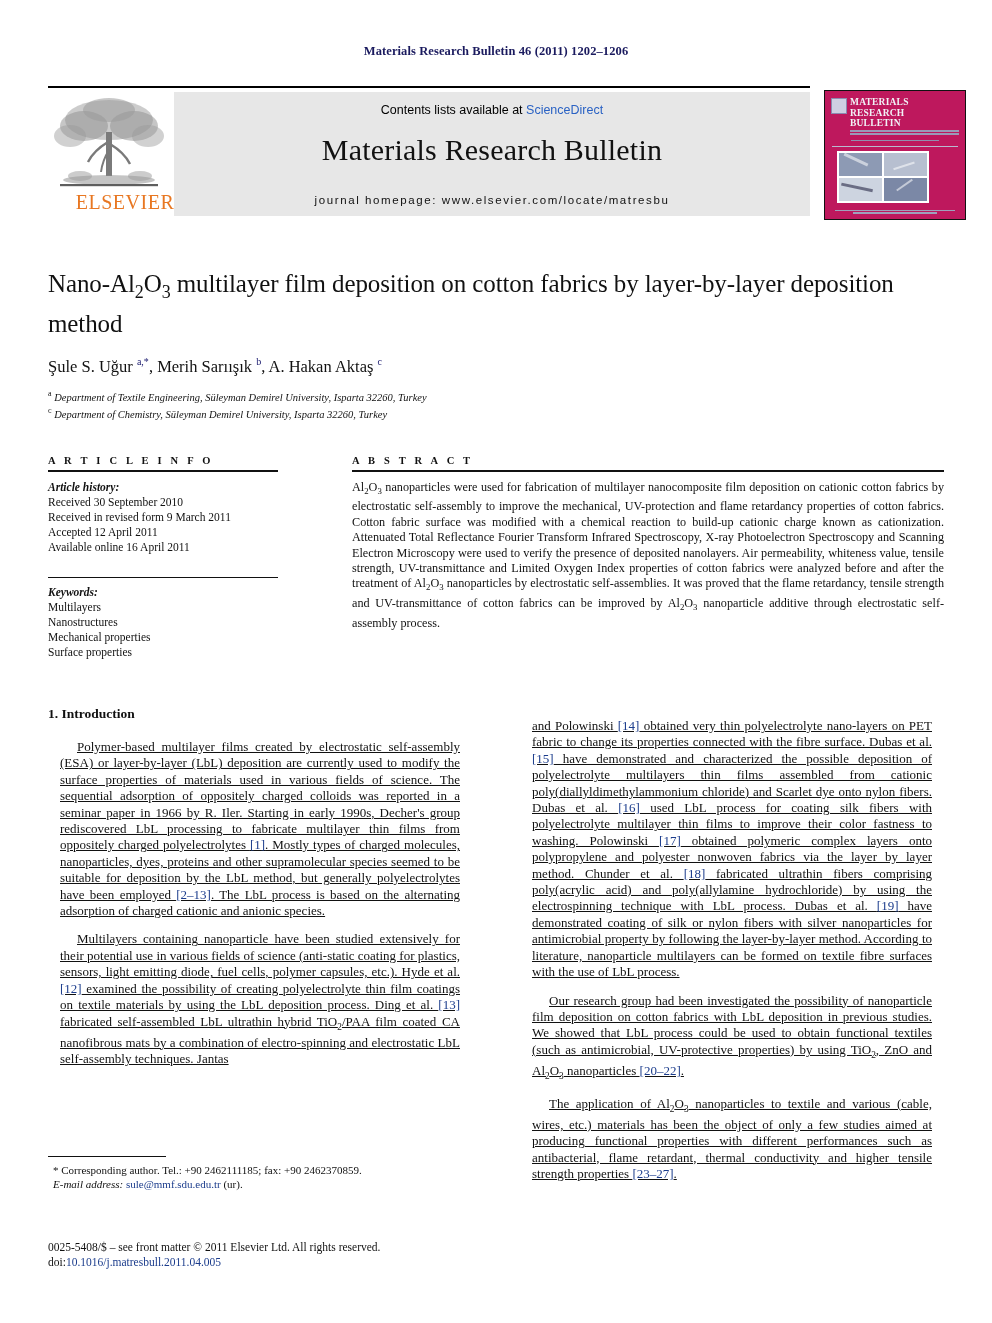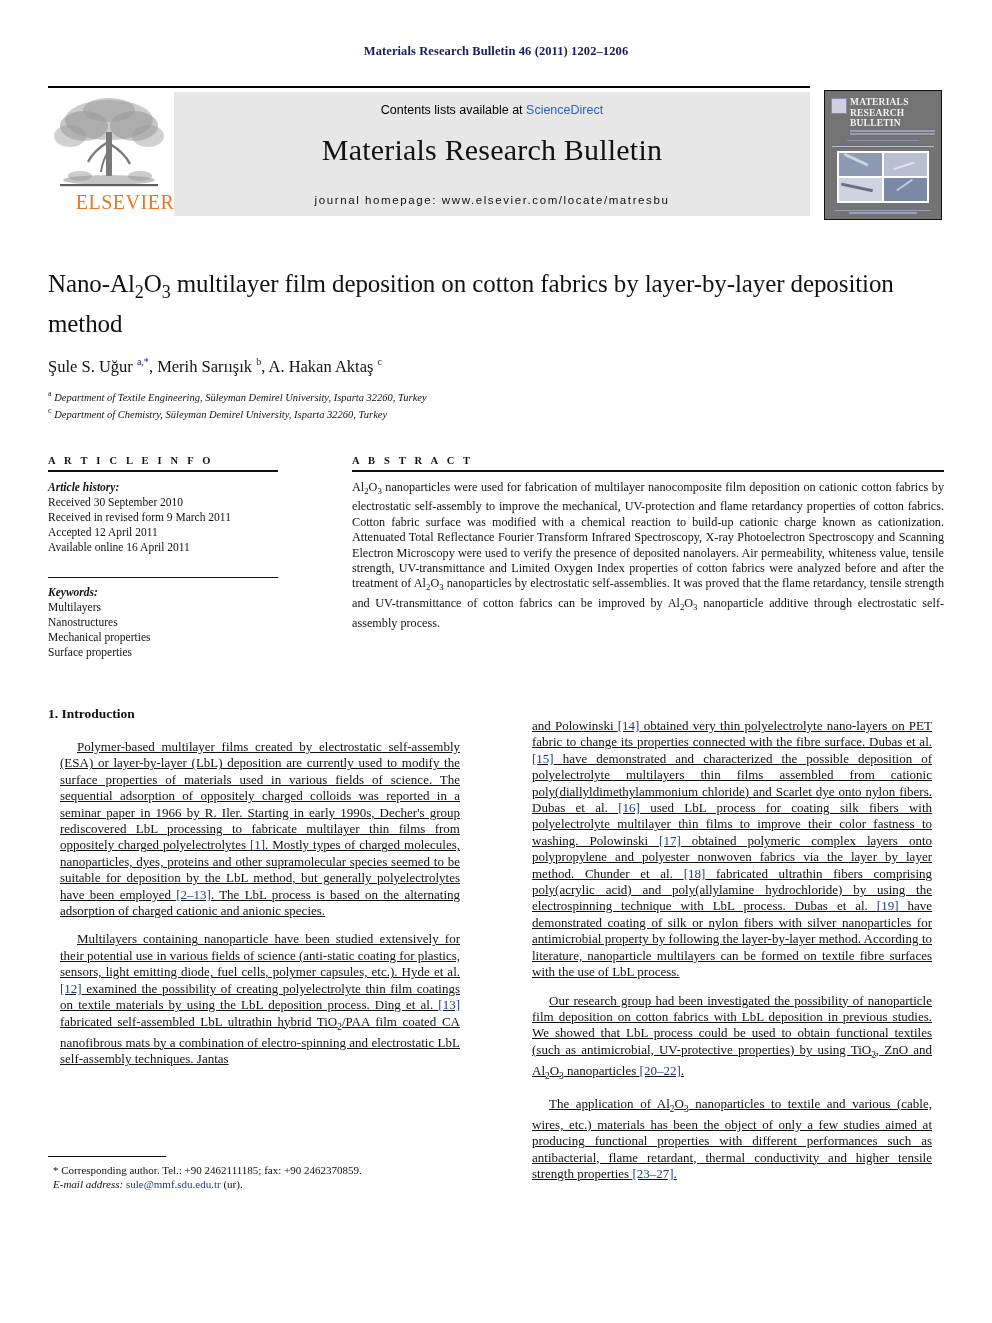--- a/index.html
+++ b/index.html
@@ -105,23 +105,23 @@
     bottom: 10px;
     font-family: "Liberation Sans", sans-serif;
     font-size: 11.5px;
     letter-spacing: 1.6px;
     color: #111;
   }
   .cover {
     position: absolute;
     left: 776px;
     top: 4px;
-    width: 118px;
+    width: 142px;
     height: 130px;
-    background: #737373;
+    background: #be185d;
     border: 1px solid #111;
     box-sizing: border-box;
     overflow: hidden;
   }
   .cover-top {
     position: absolute;
     left: 6px; top: 6px; right: 6px;
     height: 40px;
   }
   .cover-badge {
@@ -496,14 +496,20 @@
   <div class="footnote">
     <div class="fn-rule"></div>
     <div class="fn-text">* Corresponding author. Tel.: +90 2462111185; fax: +90 2462370859.</div>
     <div class="fn-text">
       <span class="eml-lbl">E-mail address:</span>
       <a href="#">sule@mmf.sdu.edu.tr</a>
       <span>(ur).</span>
     </div>
   </div>
 
+  <div class="colophon">
+    <div>0025-5408/$ – see front matter © 2011 Elsevier Ltd. All rights reserved.</div>
+    <div>
+      <span>doi:</span><a href="#">10.1016/j.matresbull.2011.04.005</a>
+    </div>
+  </div>
 
 </div>
 
 </body></html>

